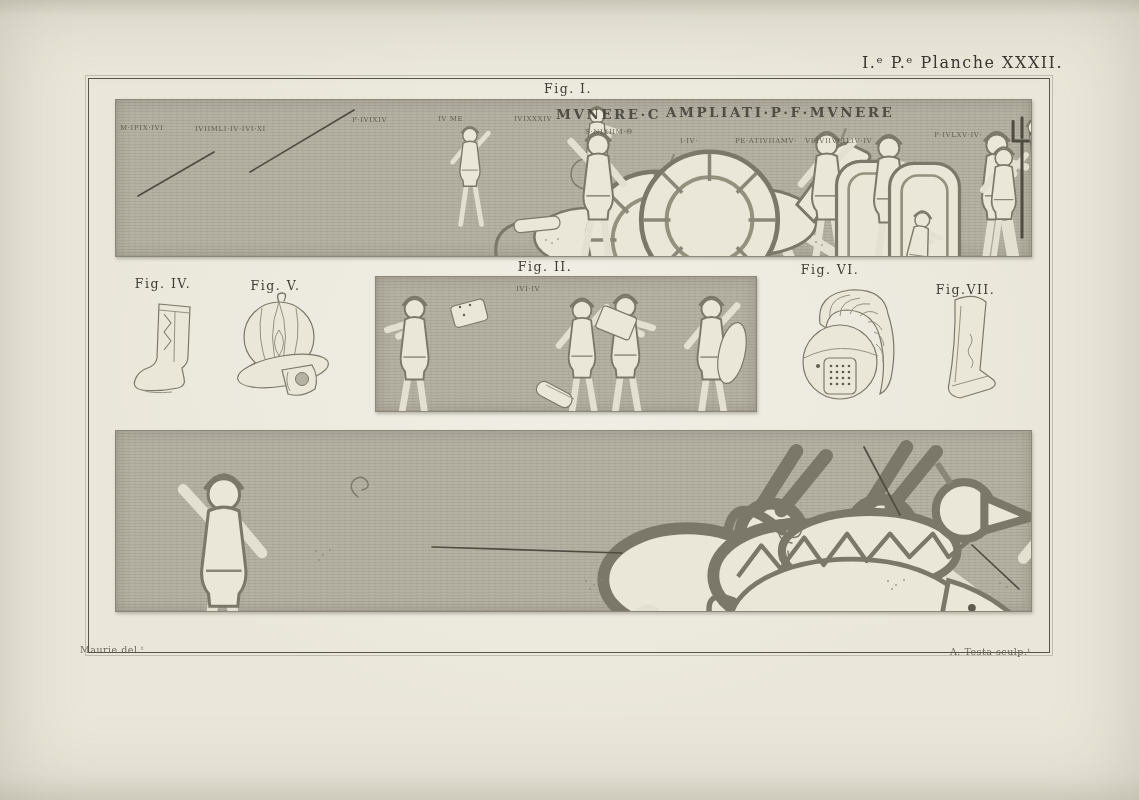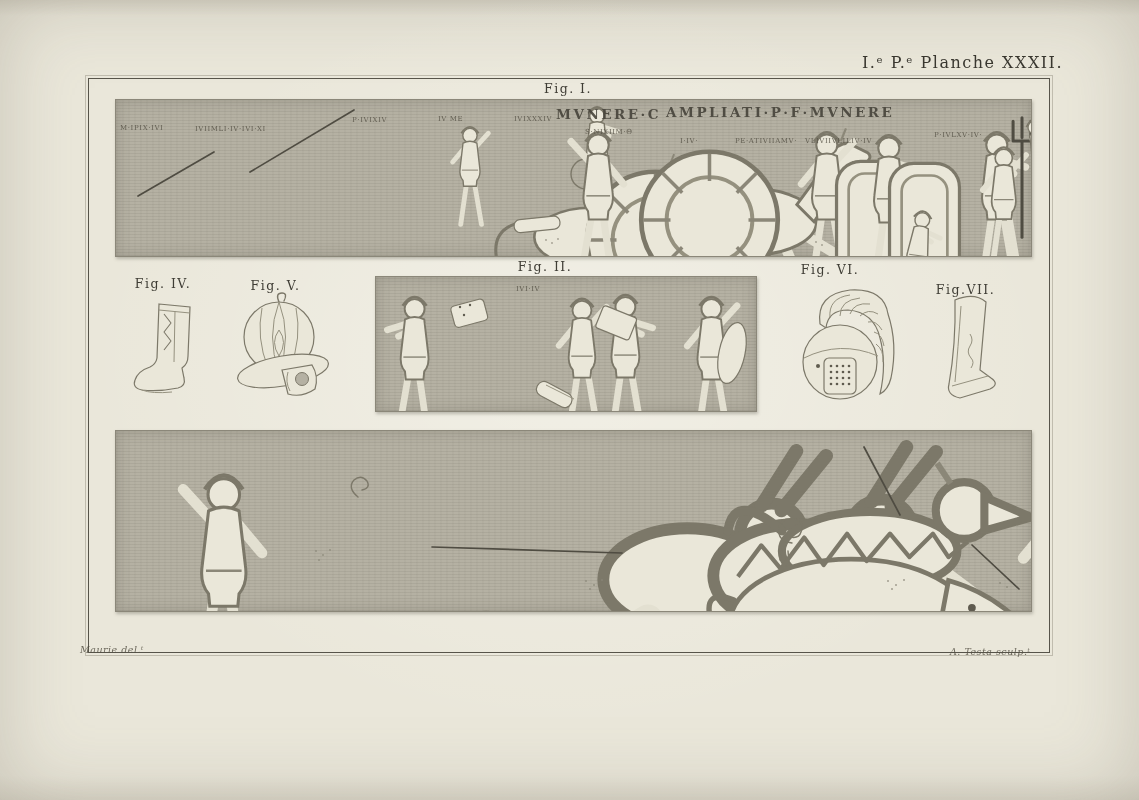--- a/index.html
+++ b/index.html
@@ -47,21 +47,21 @@
   .object-fig svg{display:block;width:100%;height:100%;overflow:visible;}
   .insc{
     position:absolute;font-size:7px;color:#565246;letter-spacing:.6px;
     white-space:nowrap;opacity:.85;
   }
   .insc-main{
     position:absolute;font-size:13.5px;color:#46433a;letter-spacing:2.5px;
     white-space:nowrap;font-weight:bold;opacity:.9;
   }
   .credit{
-    position:absolute;font-style:italic;font-size:9.5px;color:#555145;
+    position:absolute;font-size:9.5px;color:#555145;
     letter-spacing:.5px;opacity:.85;
   }
   
   svg .body{fill:#eae7d9;stroke:#7c7869;stroke-width:1.2;}
   svg .limb{stroke:#e3e0d1;stroke-width:4.2;fill:none;stroke-linecap:round;}
   svg .limb3{stroke:#e3e0d1;stroke-width:3;fill:none;stroke-linecap:round;}
   svg .line{stroke:#7c7869;stroke-width:1.4;fill:none;stroke-linecap:round;}
   svg .thin{stroke:#8b8778;stroke-width:.9;fill:none;}
   svg .thin2{stroke:#95917f;stroke-width:1;fill:none;}
   svg .zig{stroke:#7c7869;stroke-width:1.1;fill:none;stroke-linejoin:round;}

